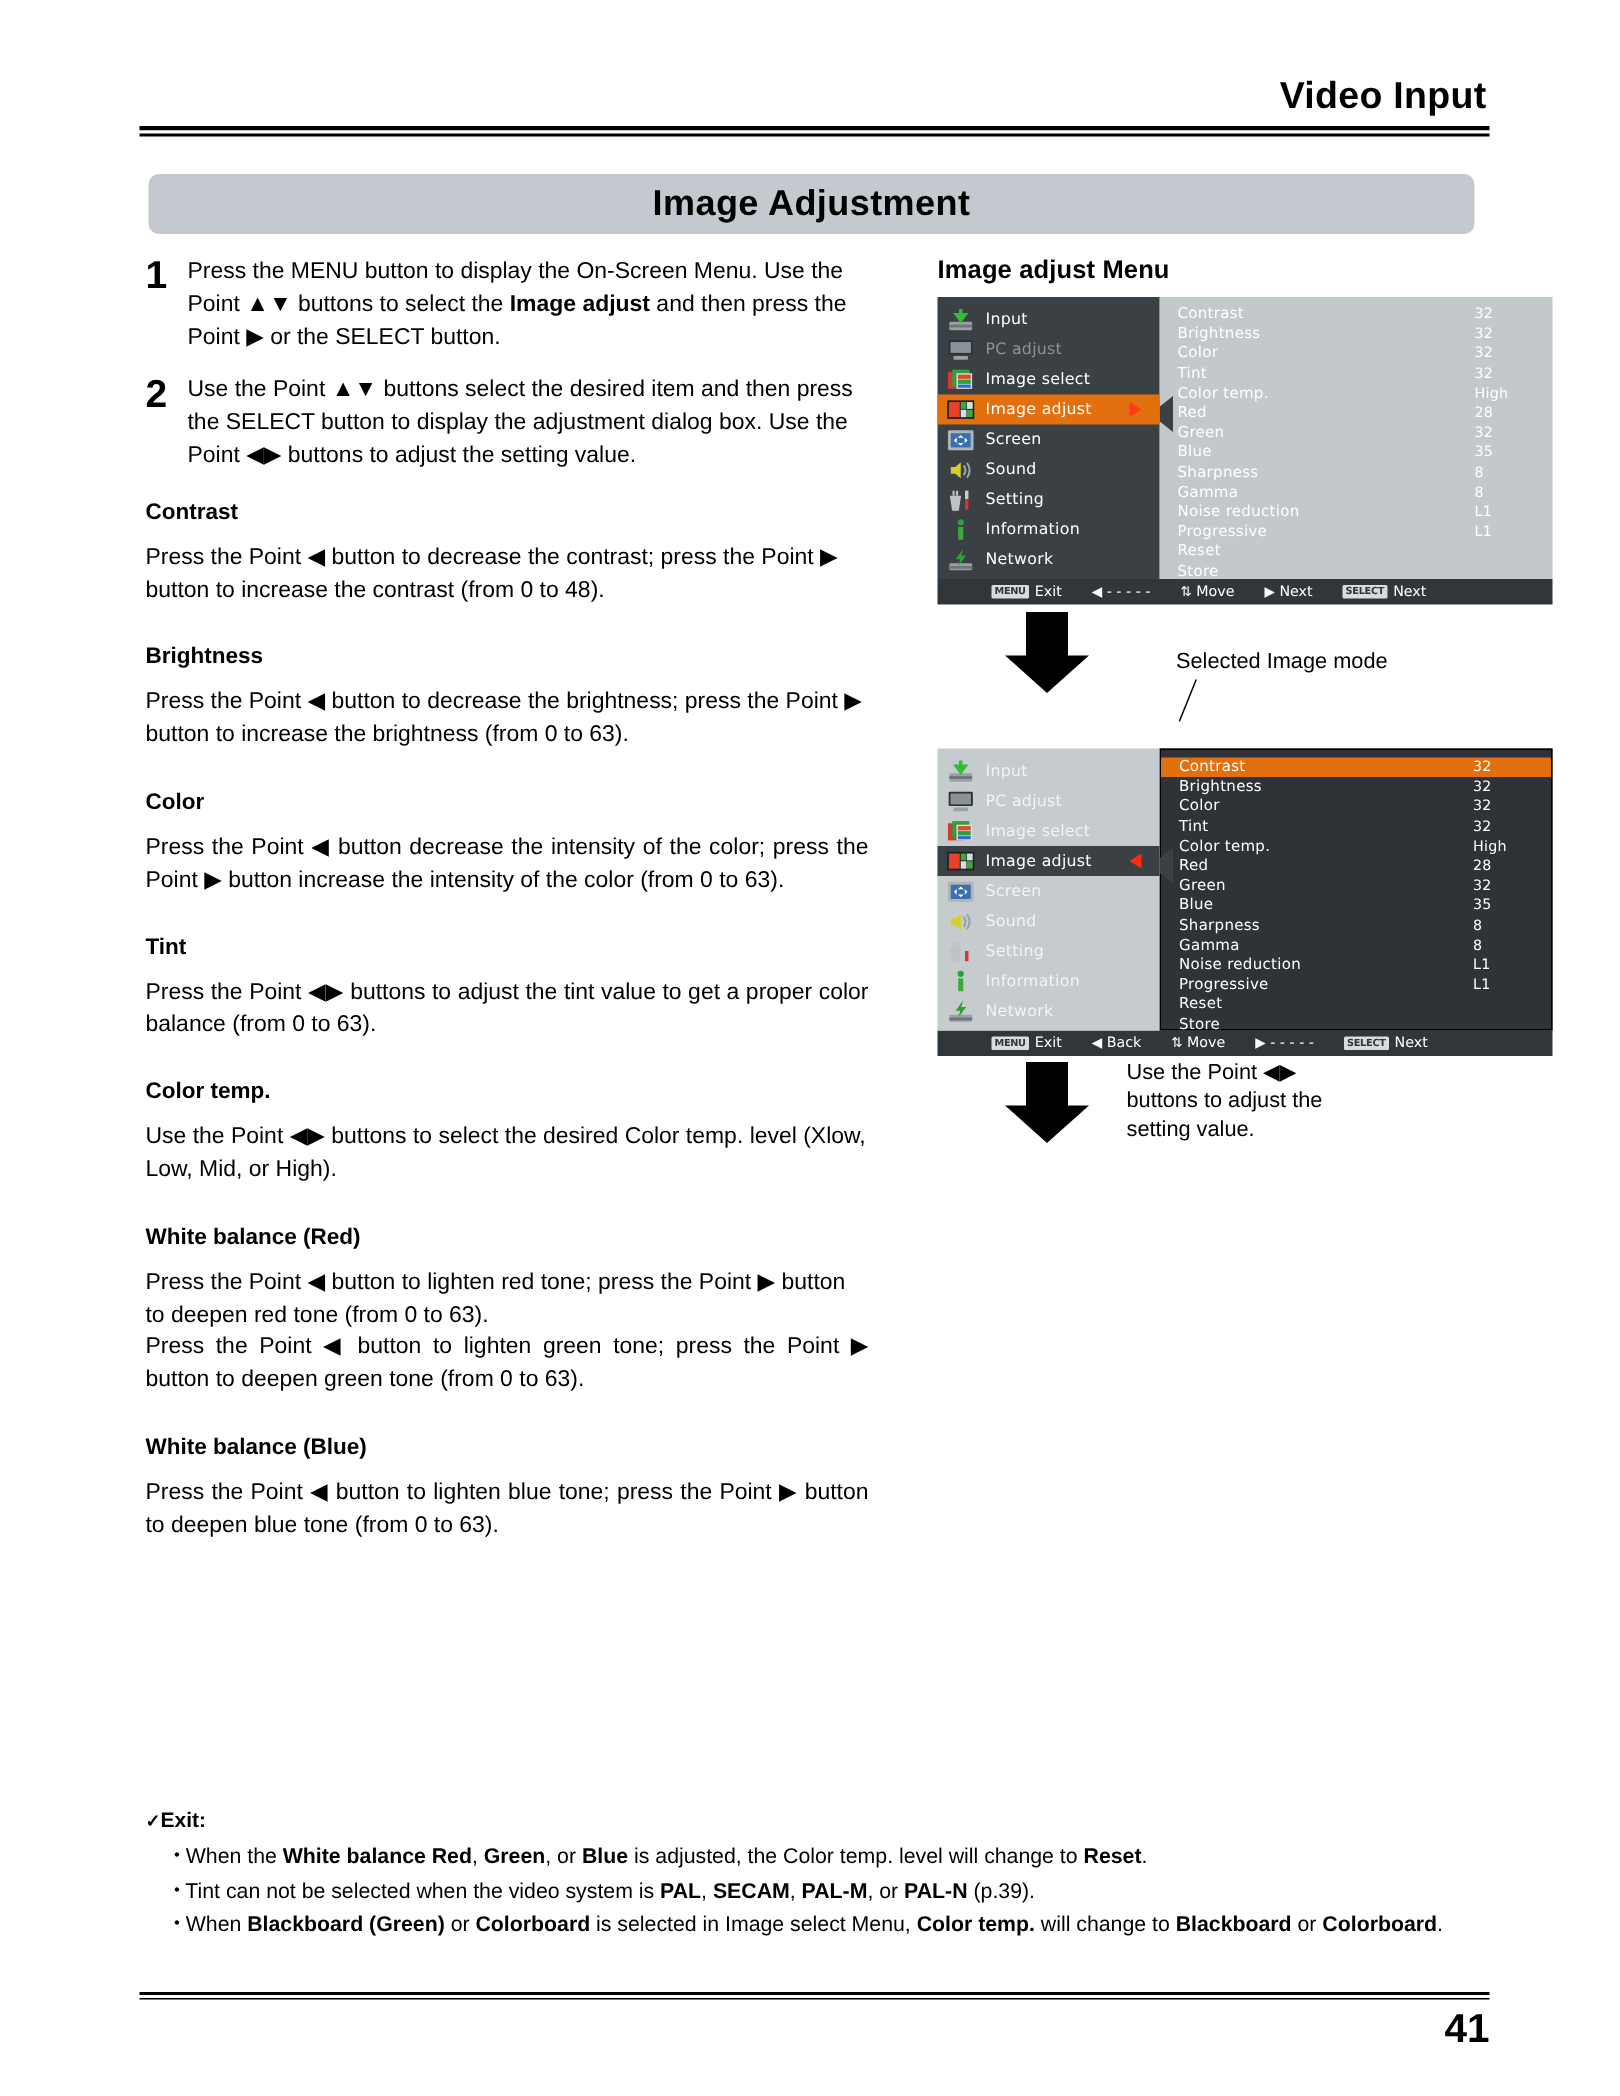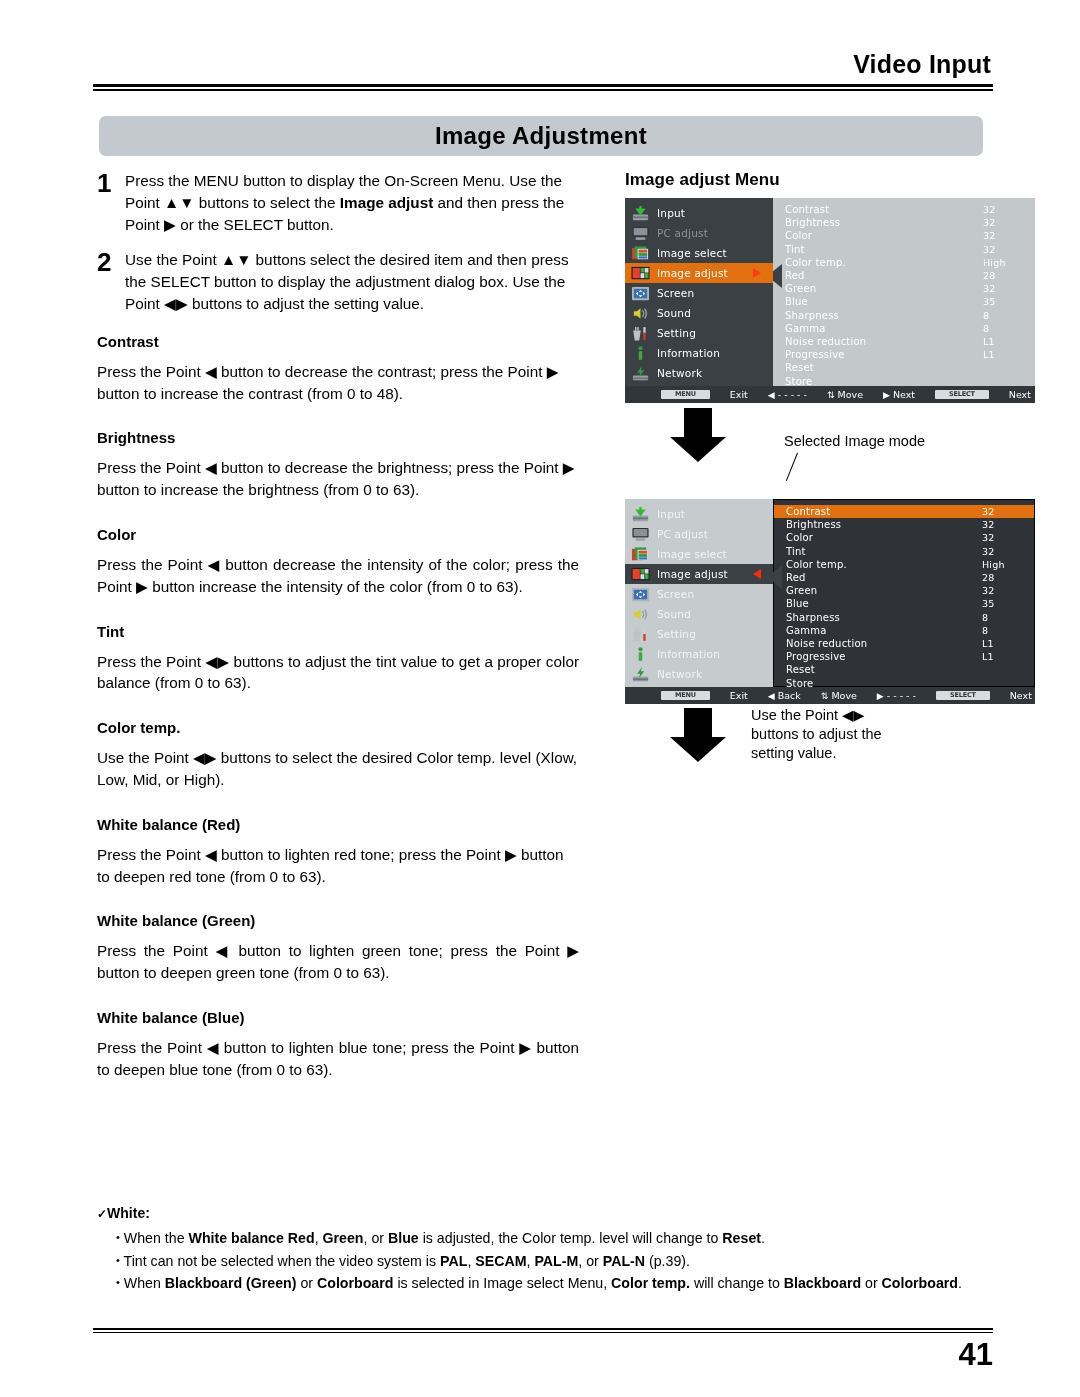--- a/index.html
+++ b/index.html
@@ -258,23 +258,23 @@
     display: flex; align-items: center;
     white-space: nowrap;
   }
   .osd-foot .fi + .fi { margin-left: 20px; }
   .key {
     display: inline-block;
     background: #d8dcde;
     color: #31363a;
     font-size: 6.5px;
     font-weight: bold;
-    padding: 1px 14px;
+    padding: 1px 2px;
     letter-spacing: -0.2px;
-    margin-right: 20px;
+    margin-right: 4px;
     line-height: 7px;
     border-radius: 1px;
   }
   .gly { margin-right: 3px; font-size: 9px; }
 
   
   .big-arrow {
     position: absolute;
     width: 56px; height: 54px;
   }
@@ -310,21 +310,21 @@
   .footer {
     position: absolute;
     left: 93px; top: 1328px;
     width: 900px;
   }
   .footer .rule-a { height: 2px; background: #000; }
   .footer .rule-b { height: 2px; background: #fff; }
   .footer .rule-c { height: 1px; background: #000; }
   .page-num {
     text-align: right;
-    font-size: 31px;
+    font-size: 27px;
     font-weight: bold;
     margin-top: 4px;
     padding-right: 0px;
   }
 </style>
 </head>
 <body>
 
 <div class="page-header">
   <div class="header-title">Video Input</div>
@@ -362,30 +362,29 @@
 
   <h3 class="sec">Tint</h3>
   <p class="body">Press the Point ◀▶ buttons to adjust the tint value to get a proper color balance (from 0 to 63).</p>
 
   <h3 class="sec">Color temp.</h3>
   <p class="body nojust">Use the Point ◀▶ buttons to select the desired Color temp. level (Xlow, Low, Mid, or High).</p>
 
   <h3 class="sec">White balance (Red)</h3>
   <p class="body nojust">Press the Point ◀ button to lighten red tone; press the Point ▶ button to deepen red tone (from 0 to 63).</p>
 
-  <h3 class="sec">White balance (Green)</h3>
   <p class="body">Press the Point ◀ button to lighten green tone; press the Point ▶ button to deepen green tone (from 0 to 63).</p>
 
   <h3 class="sec">White balance (Blue)</h3>
   <p class="body">Press the Point ◀ button to lighten blue tone; press the Point ▶ button to deepen blue tone (from 0 to 63).</p>
 </div>
 
 <div class="note-block">
   <div class="note-head">
-    <span class="chk">✓</span><span>White:</span>
+    <span class="chk">✓</span><span>Exit:</span>
   </div>
   <ul class="note-list">
     <li><span class="bullet">•</span> <span>When the <b>White balance Red</b>, <b>Green</b>, or <b>Blue</b> is adjusted, the Color temp. level will change to <b>Reset</b>.</span></li>
     <li><span class="bullet">•</span> <span>Tint can not be selected when the video system is <b>PAL</b>, <b>SECAM</b>, <b>PAL-M</b>, or <b>PAL-N</b> (p.39).</span></li>
     <li><span class="bullet">•</span> <span>When <b>Blackboard (Green)</b> or <b>Colorboard</b> is selected in Image select Menu, <b>Color temp.</b> will change to <b>Blackboard</b> or <b>Colorboard</b>.</span></li>
   </ul>
 </div>
 
 <div class="right-col">
   <div class="rc-heading">Image adjust Menu</div>

